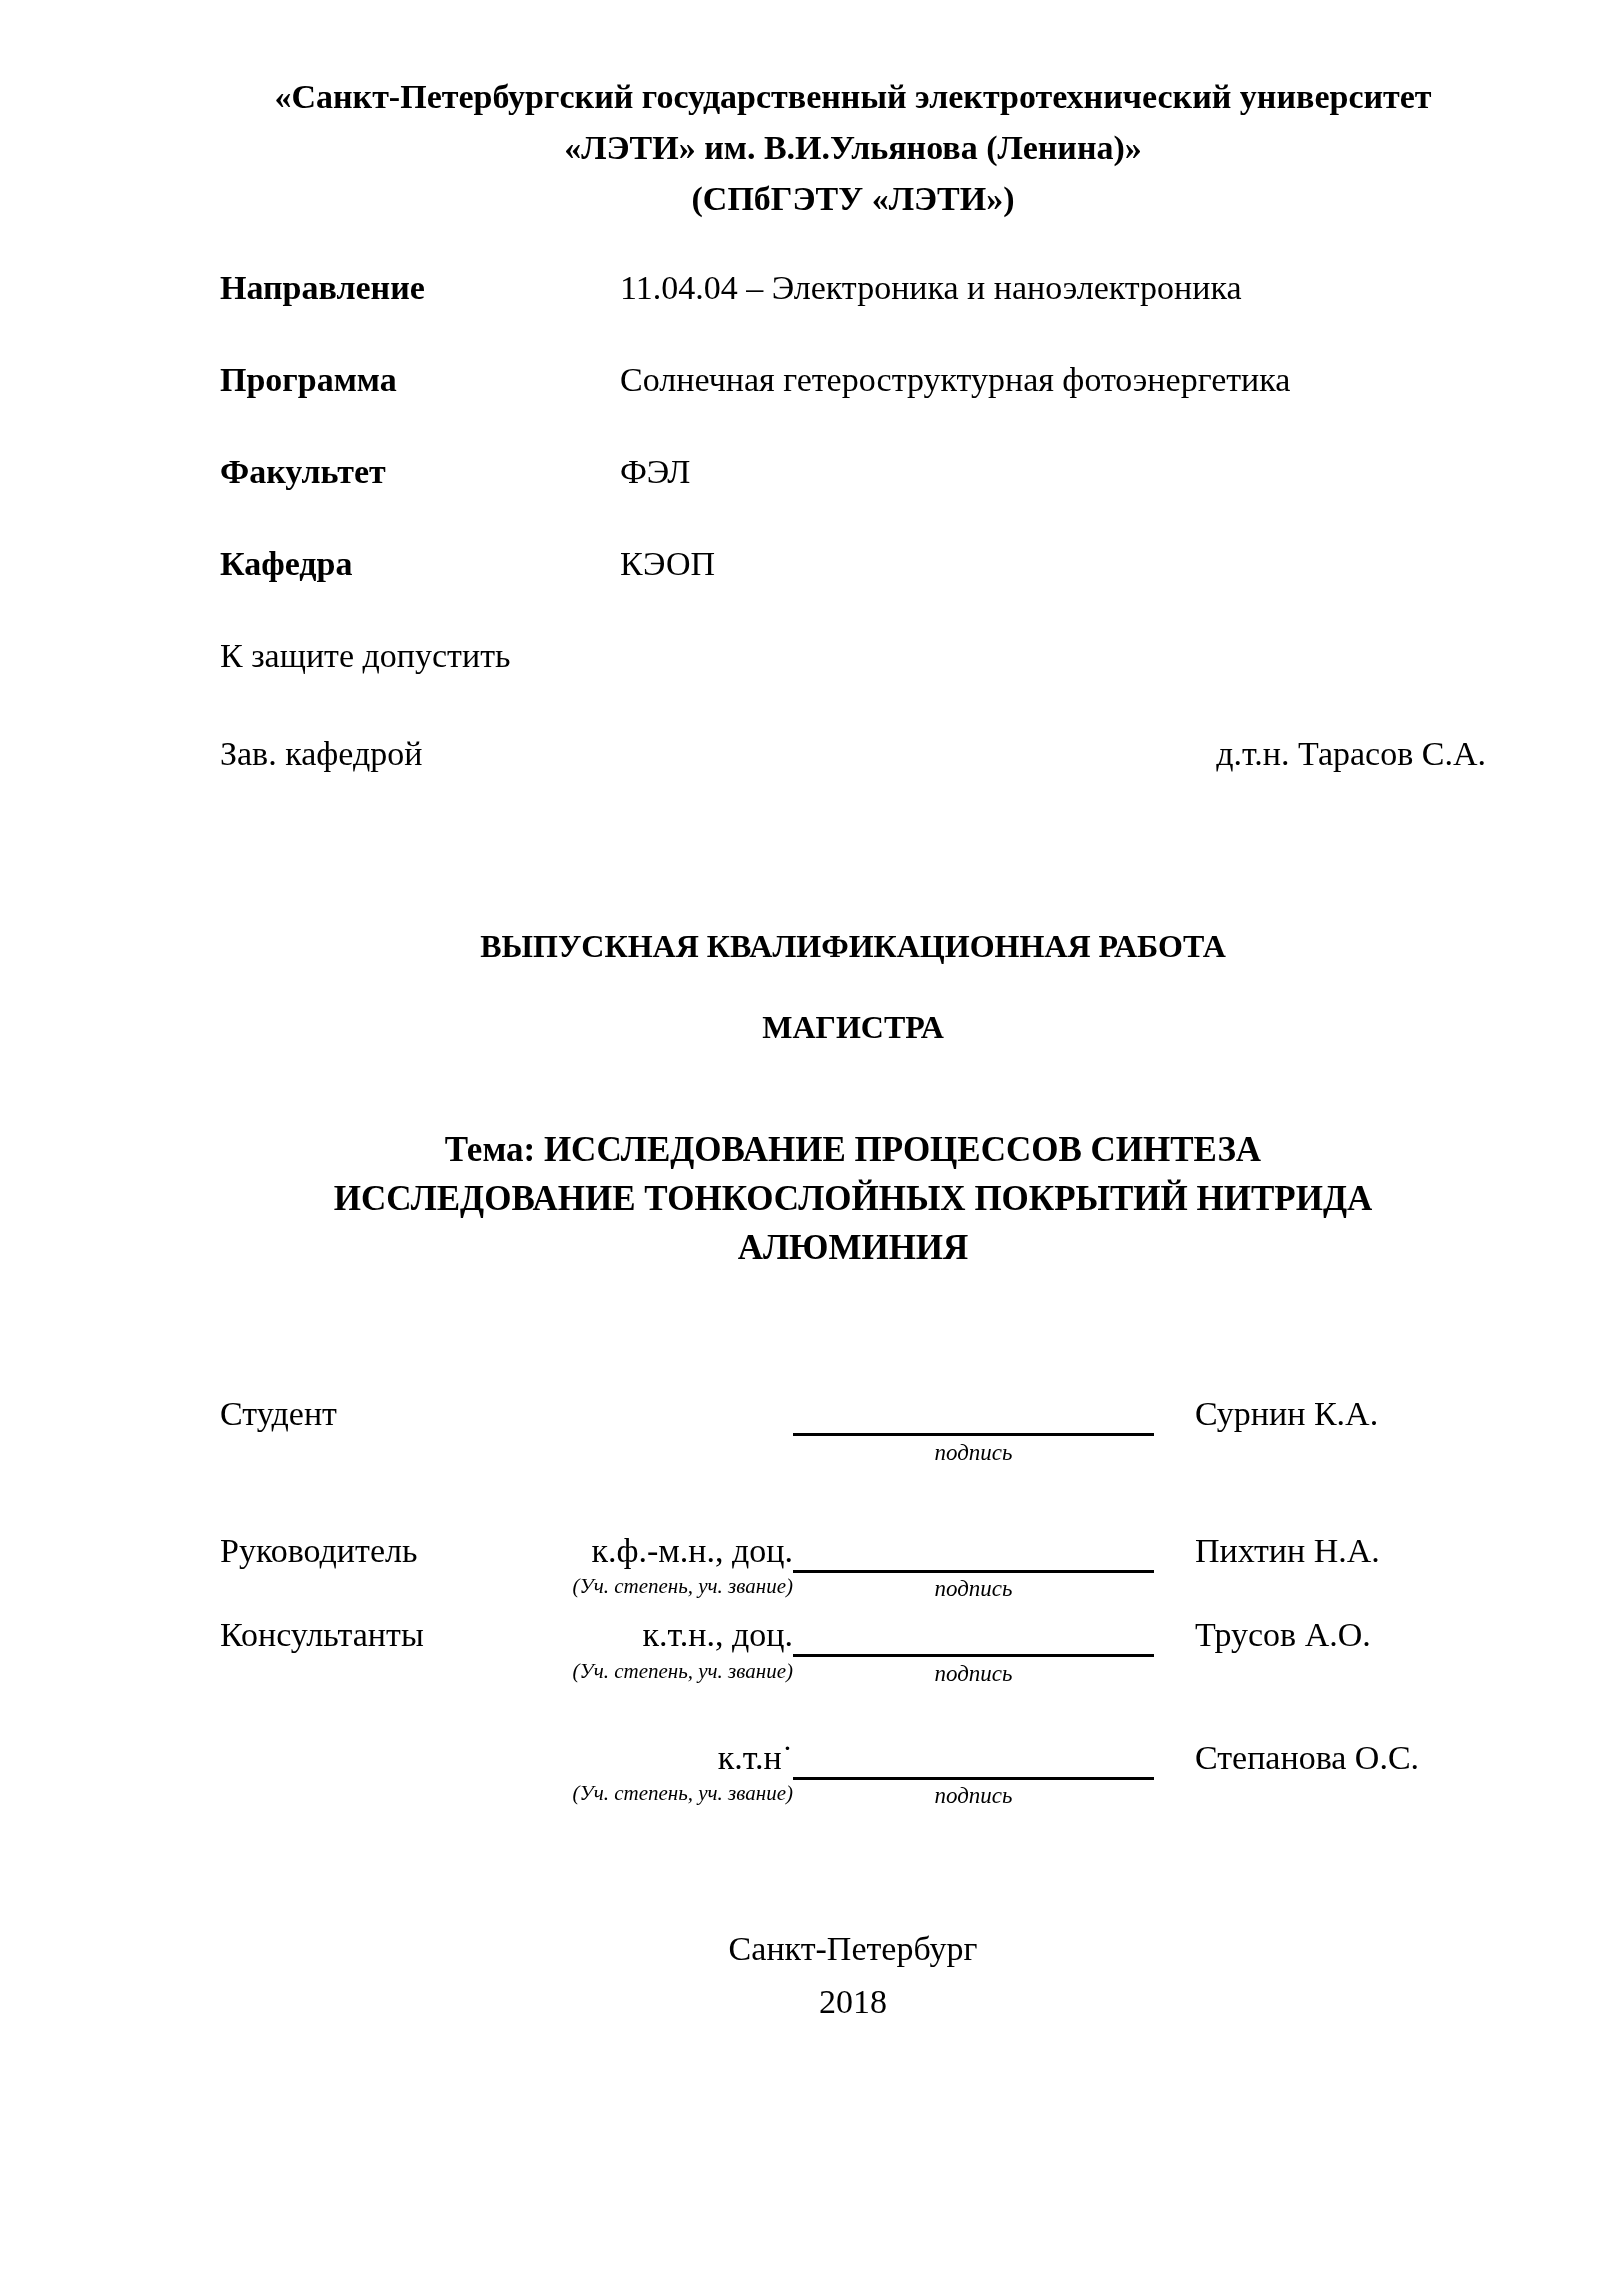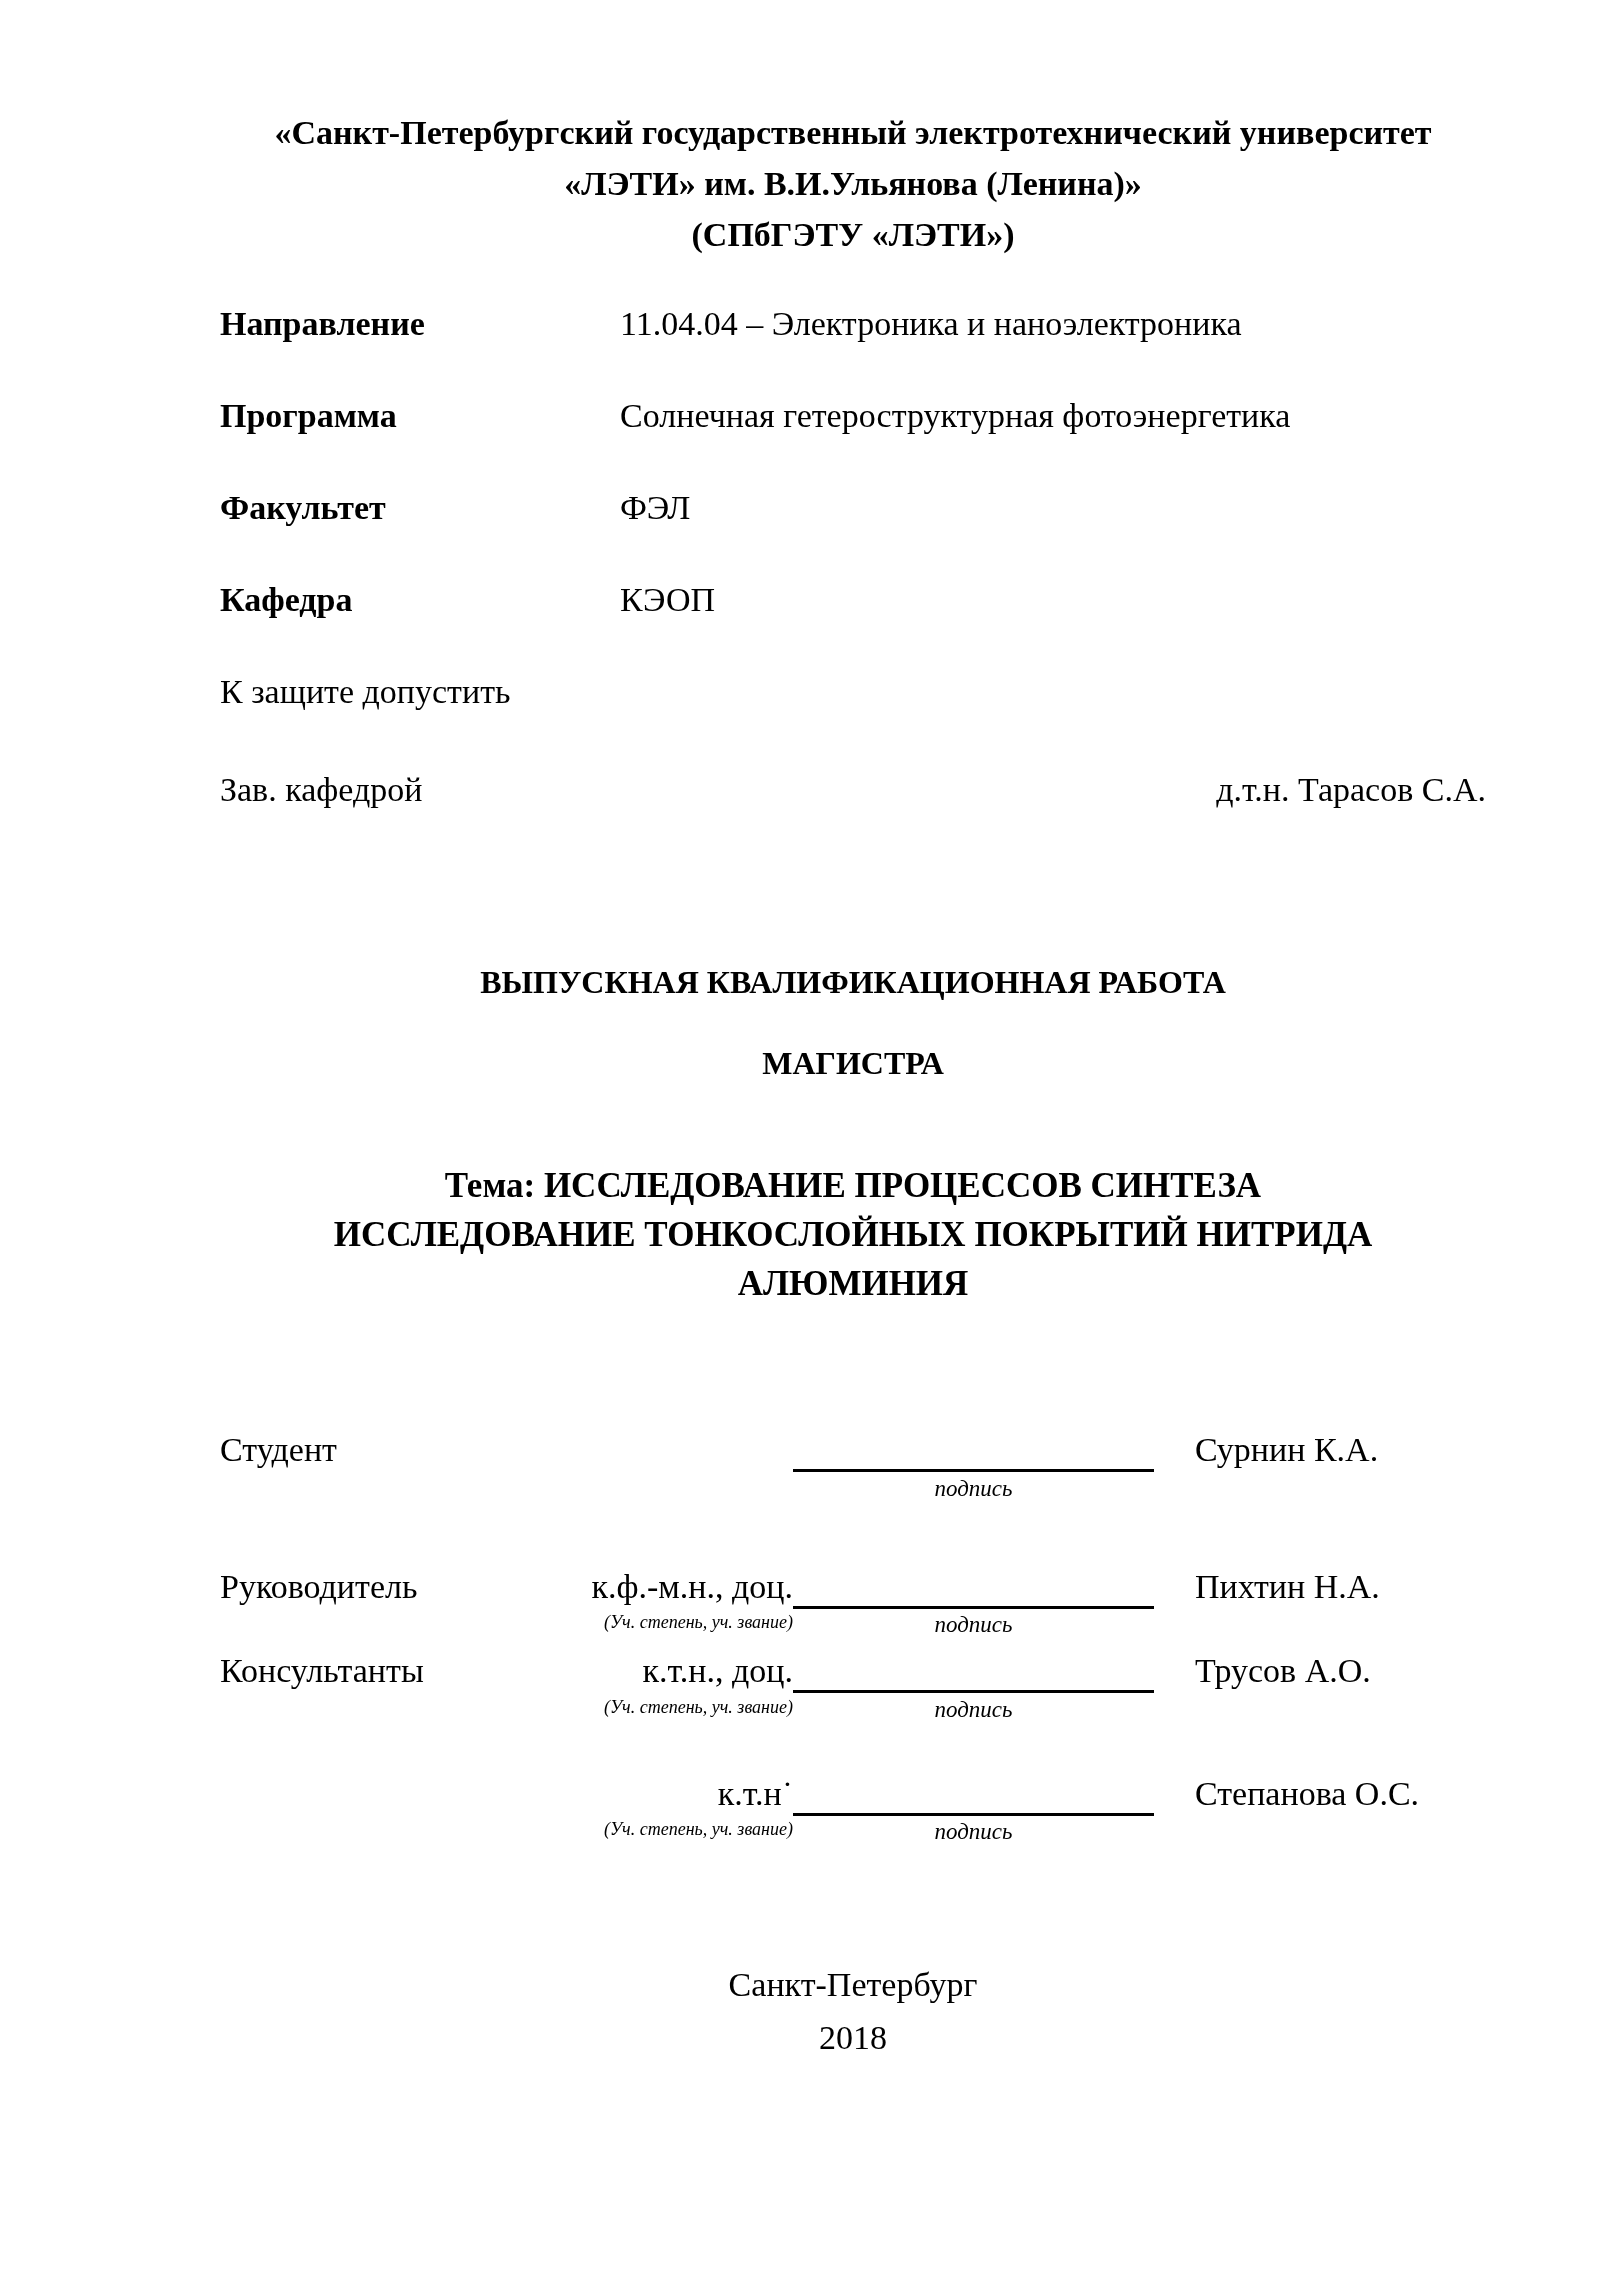--- a/index.html
+++ b/index.html
@@ -9,21 +9,21 @@
   }
   .page {
     position: relative;
     width: 1623px;
     height: 2295px;
     box-sizing: border-box;
     background: #ffffff;
     color: #000000;
     font-family: "Liberation Serif", "DejaVu Serif", serif;
     font-size: 34px;
-    padding: 107px 137px 0 220px;
+    padding: 71px 137px 0 220px;
     overflow: hidden;
   }
 
   
   .uni-header {
     text-align: center;
     font-weight: bold;
     line-height: 51px;
   }
 
@@ -84,21 +84,21 @@
   .sig-row.r2 { margin-bottom: 11px; }
   .sig-row.r3 { margin-bottom: 49px; }
   .sig-role  { flex: 0 0 267px; }
   .sig-degree {
     flex: 0 0 306px;
     text-align: right;
   }
   .deg-main { font-size: 34px; line-height: 39px; }
   .deg-note {
     font-style: italic;
-    font-size: 18px;
+    font-size: 21px;
     line-height: 25px;
     margin-top: 4.7px;
     white-space: nowrap;
   }
   .sig-line-wrap {
     flex: 0 0 361px;
     padding-top: 39px;
   }
   .sig-line {
     border-bottom: 3.1px solid #000000;

